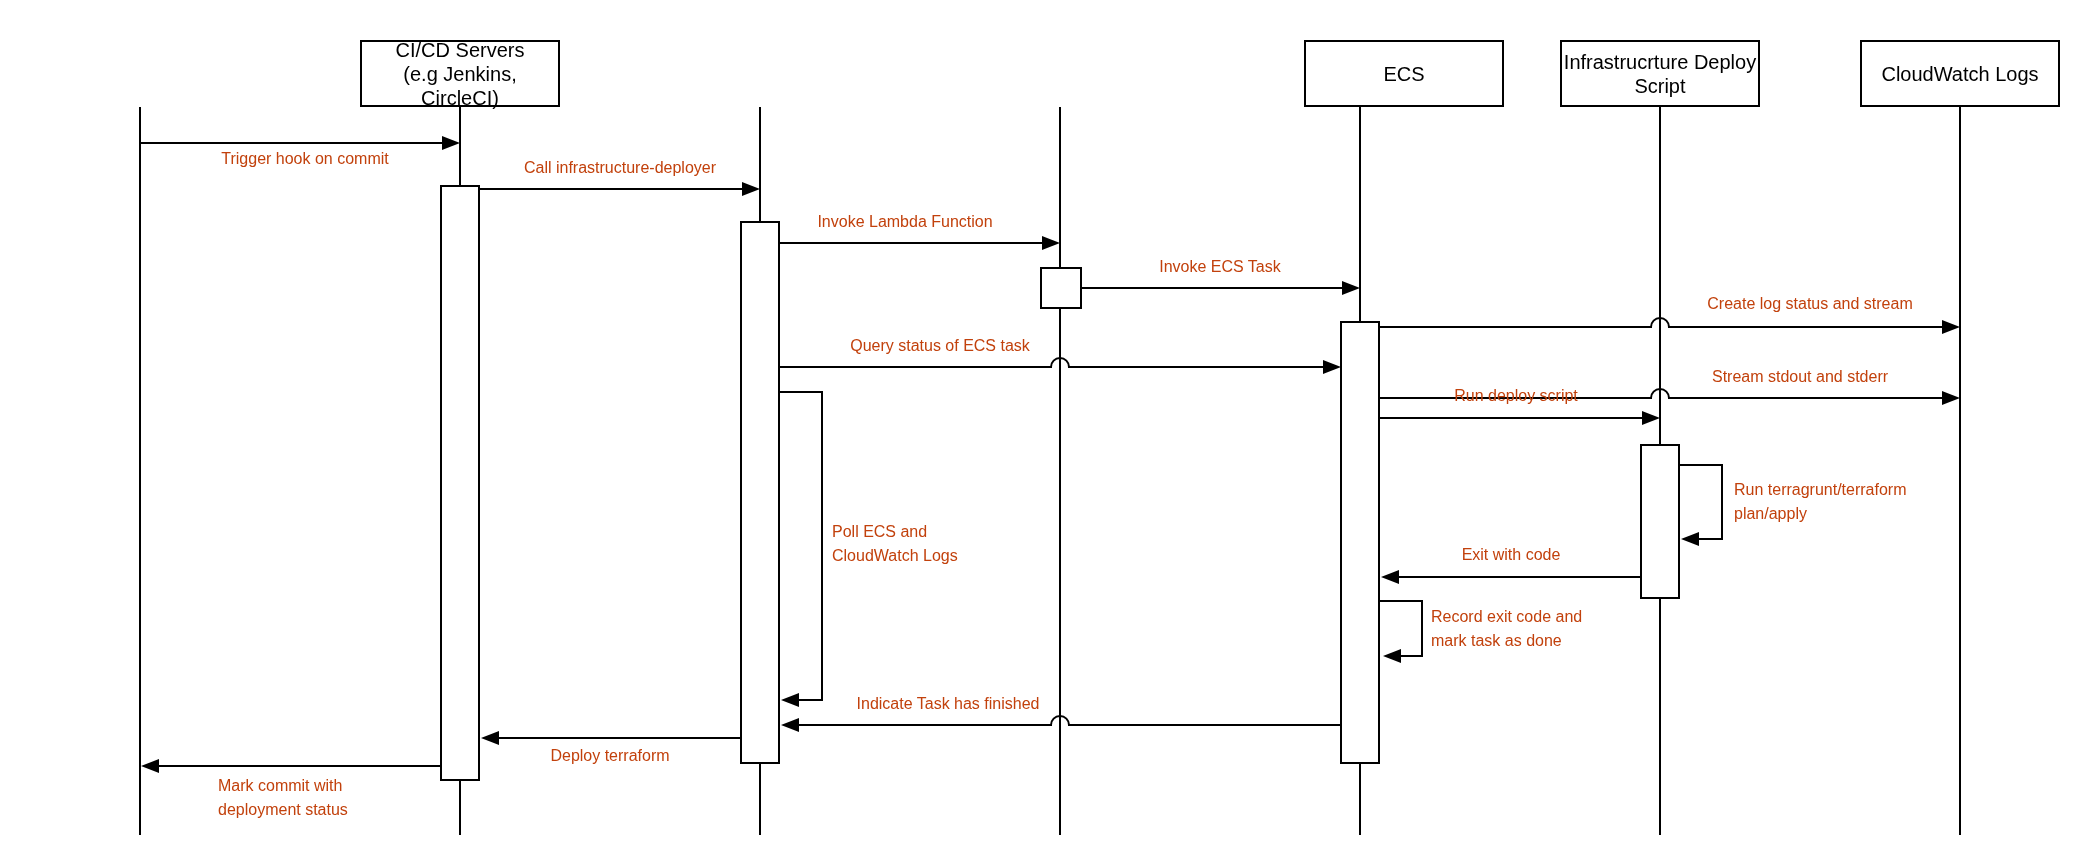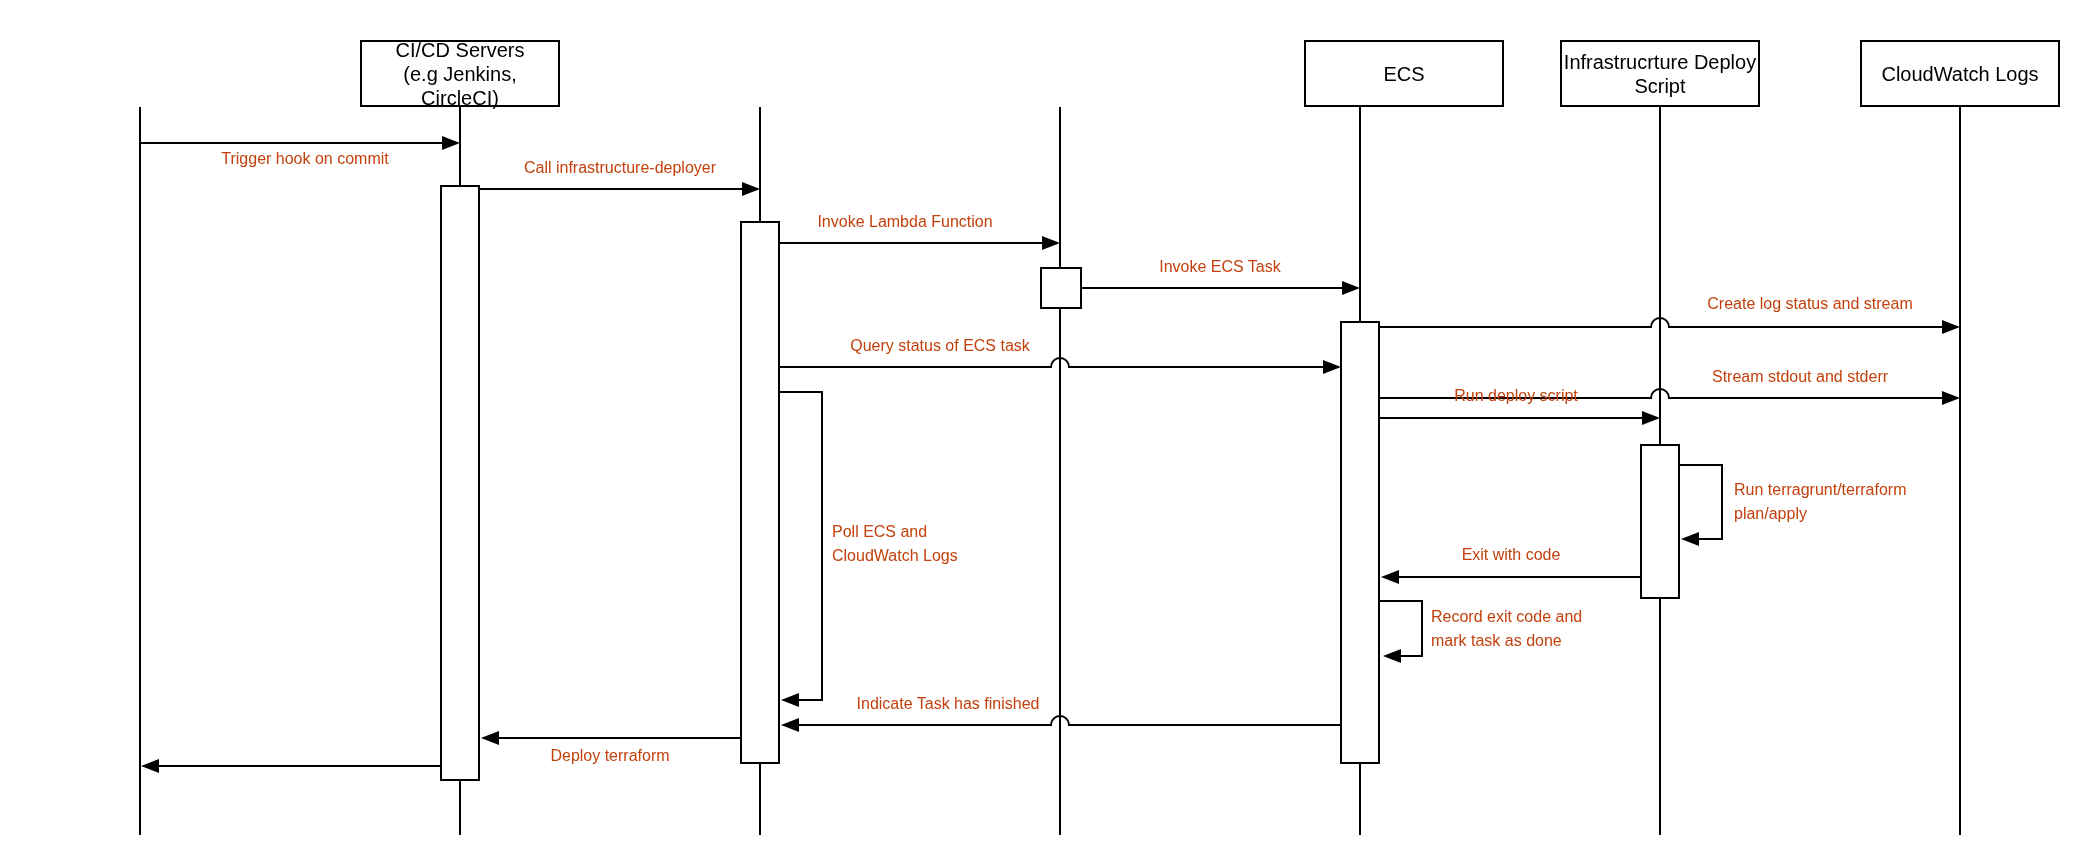--- a/index.html
+++ b/index.html
@@ -123,14 +123,16 @@
   <div class="msg-label centered" style="left:1516px; top:396px">Run deploy script</div>
   <div class="msg-label" style="left:832px;  top:520px">Poll ECS and
 CloudWatch Logs</div>
   <div class="msg-label" style="left:1734px; top:478px">Run terragrunt/terraform
 plan/apply</div>
   <div class="msg-label centered" style="left:1511px; top:555px">Exit with code</div>
   <div class="msg-label" style="left:1431px; top:605px">Record exit code and
 mark task as done</div>
   <div class="msg-label centered" style="left:948px;  top:704px">Indicate Task has finished</div>
   <div class="msg-label centered" style="left:610px;  top:756px">Deploy terraform</div>
+  <div class="msg-label" style="left:218px;  top:774px">Mark commit with
+deployment status</div>
 
 </div>
 
 </body></html>

